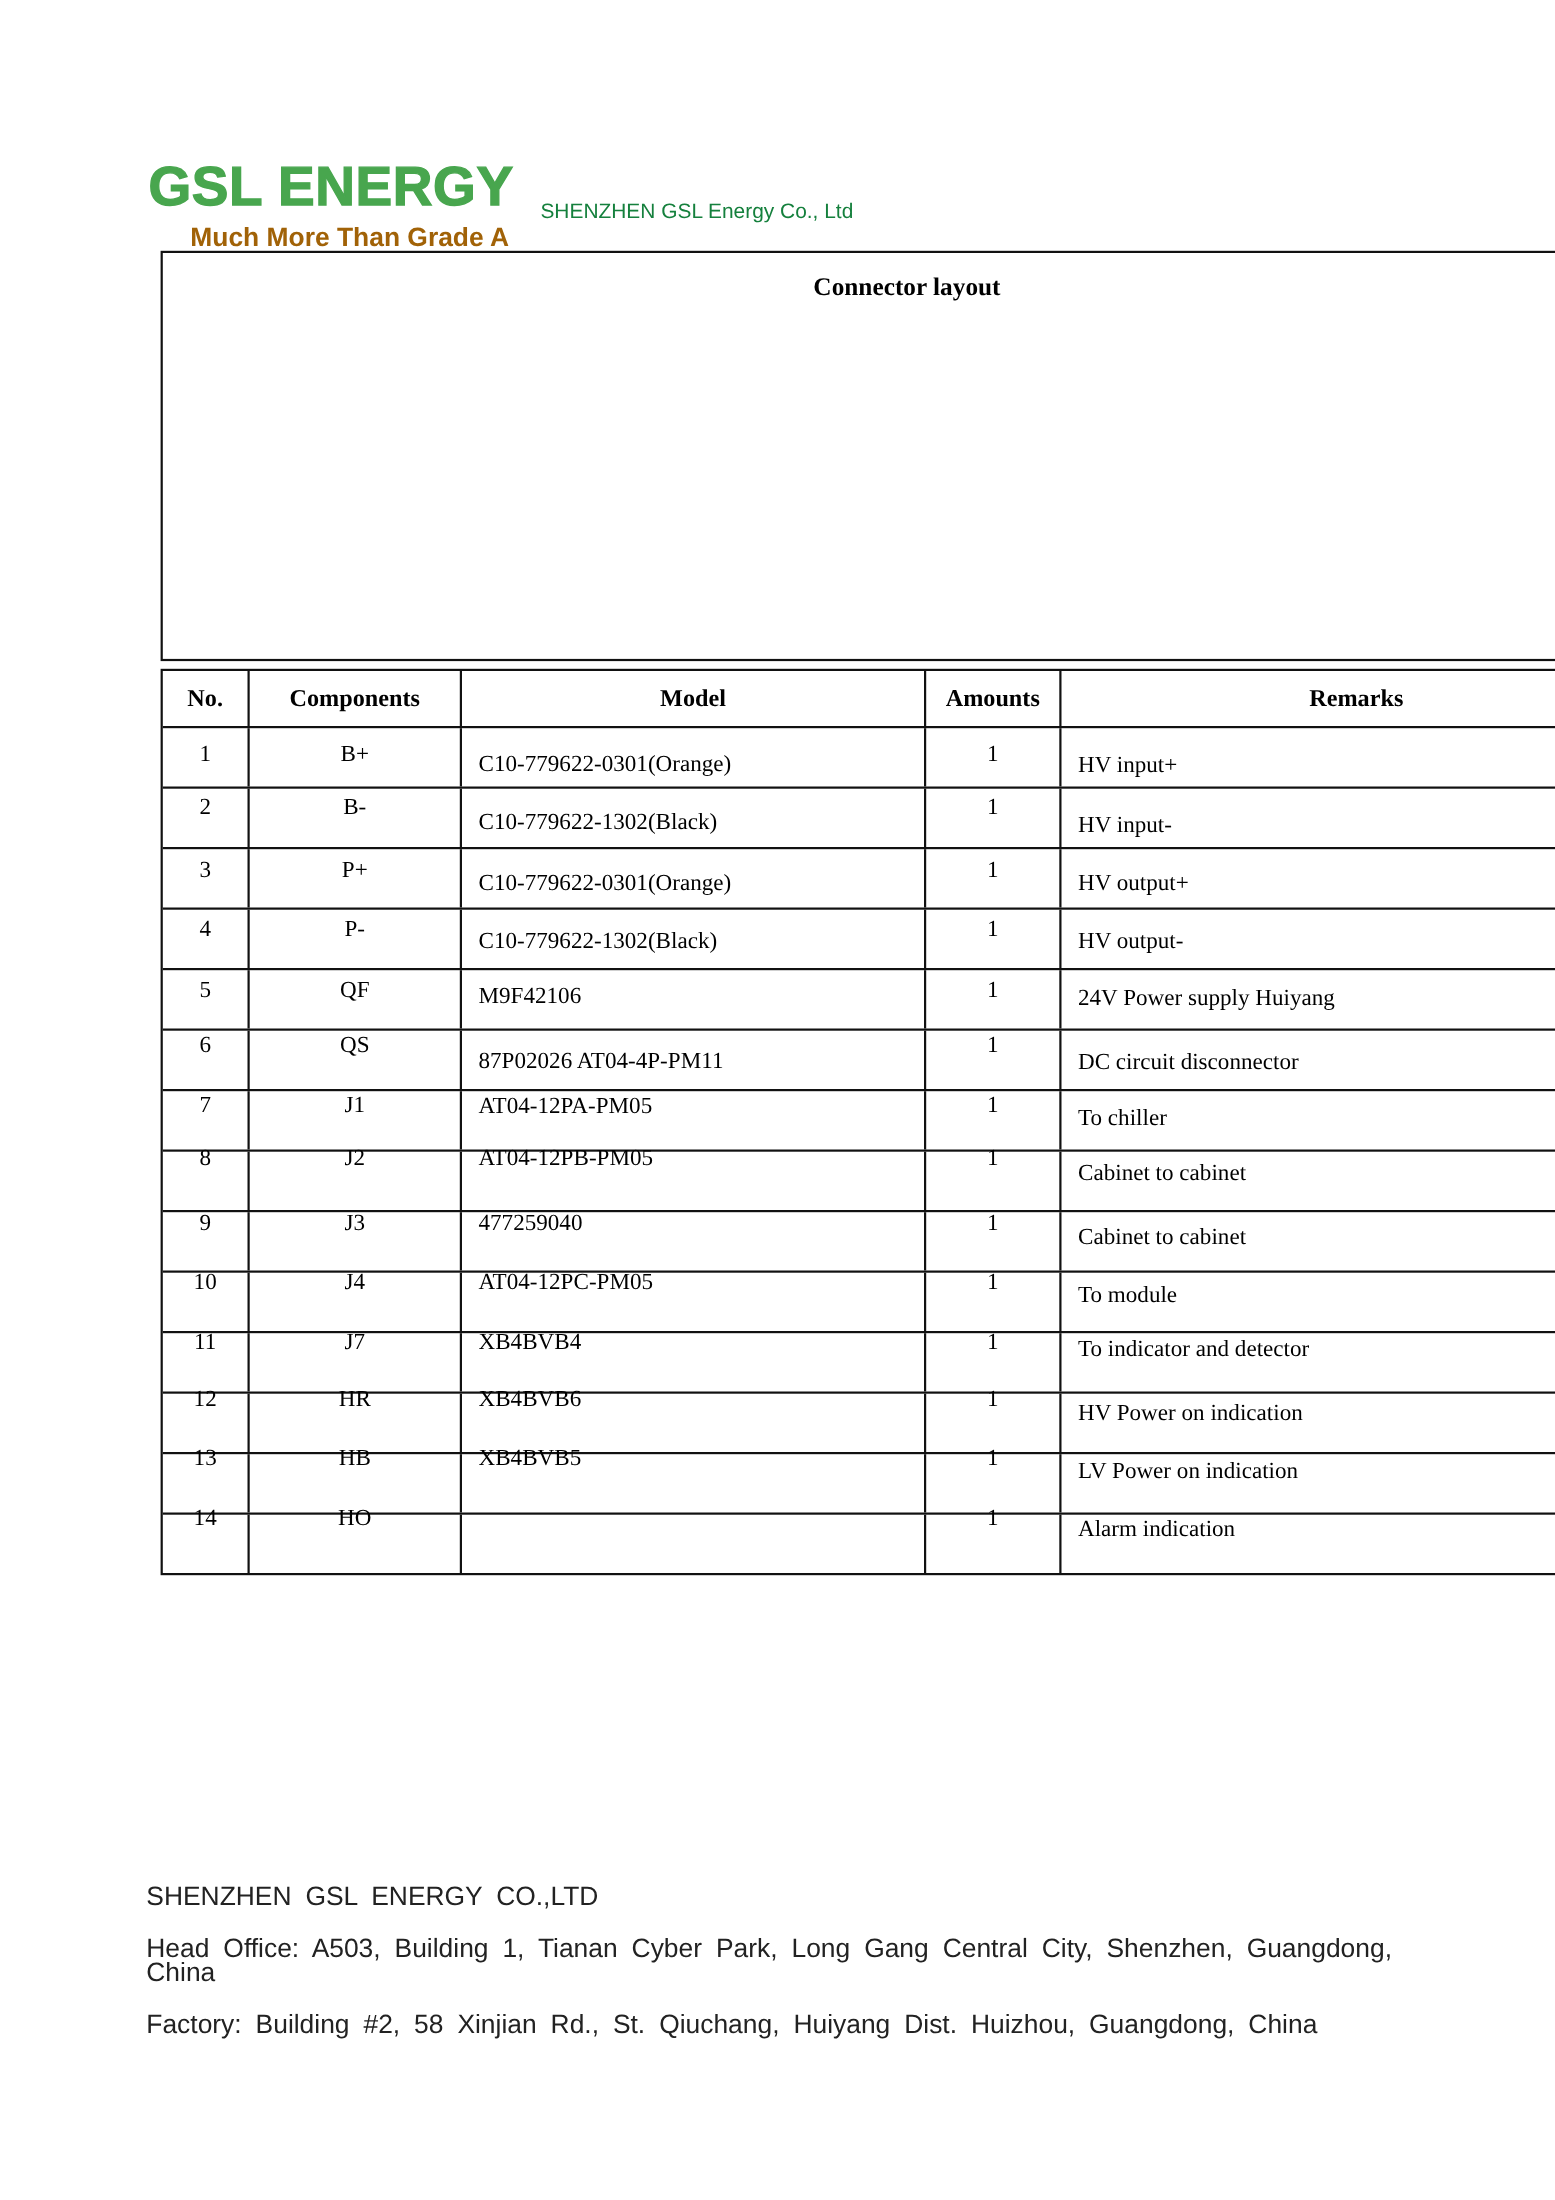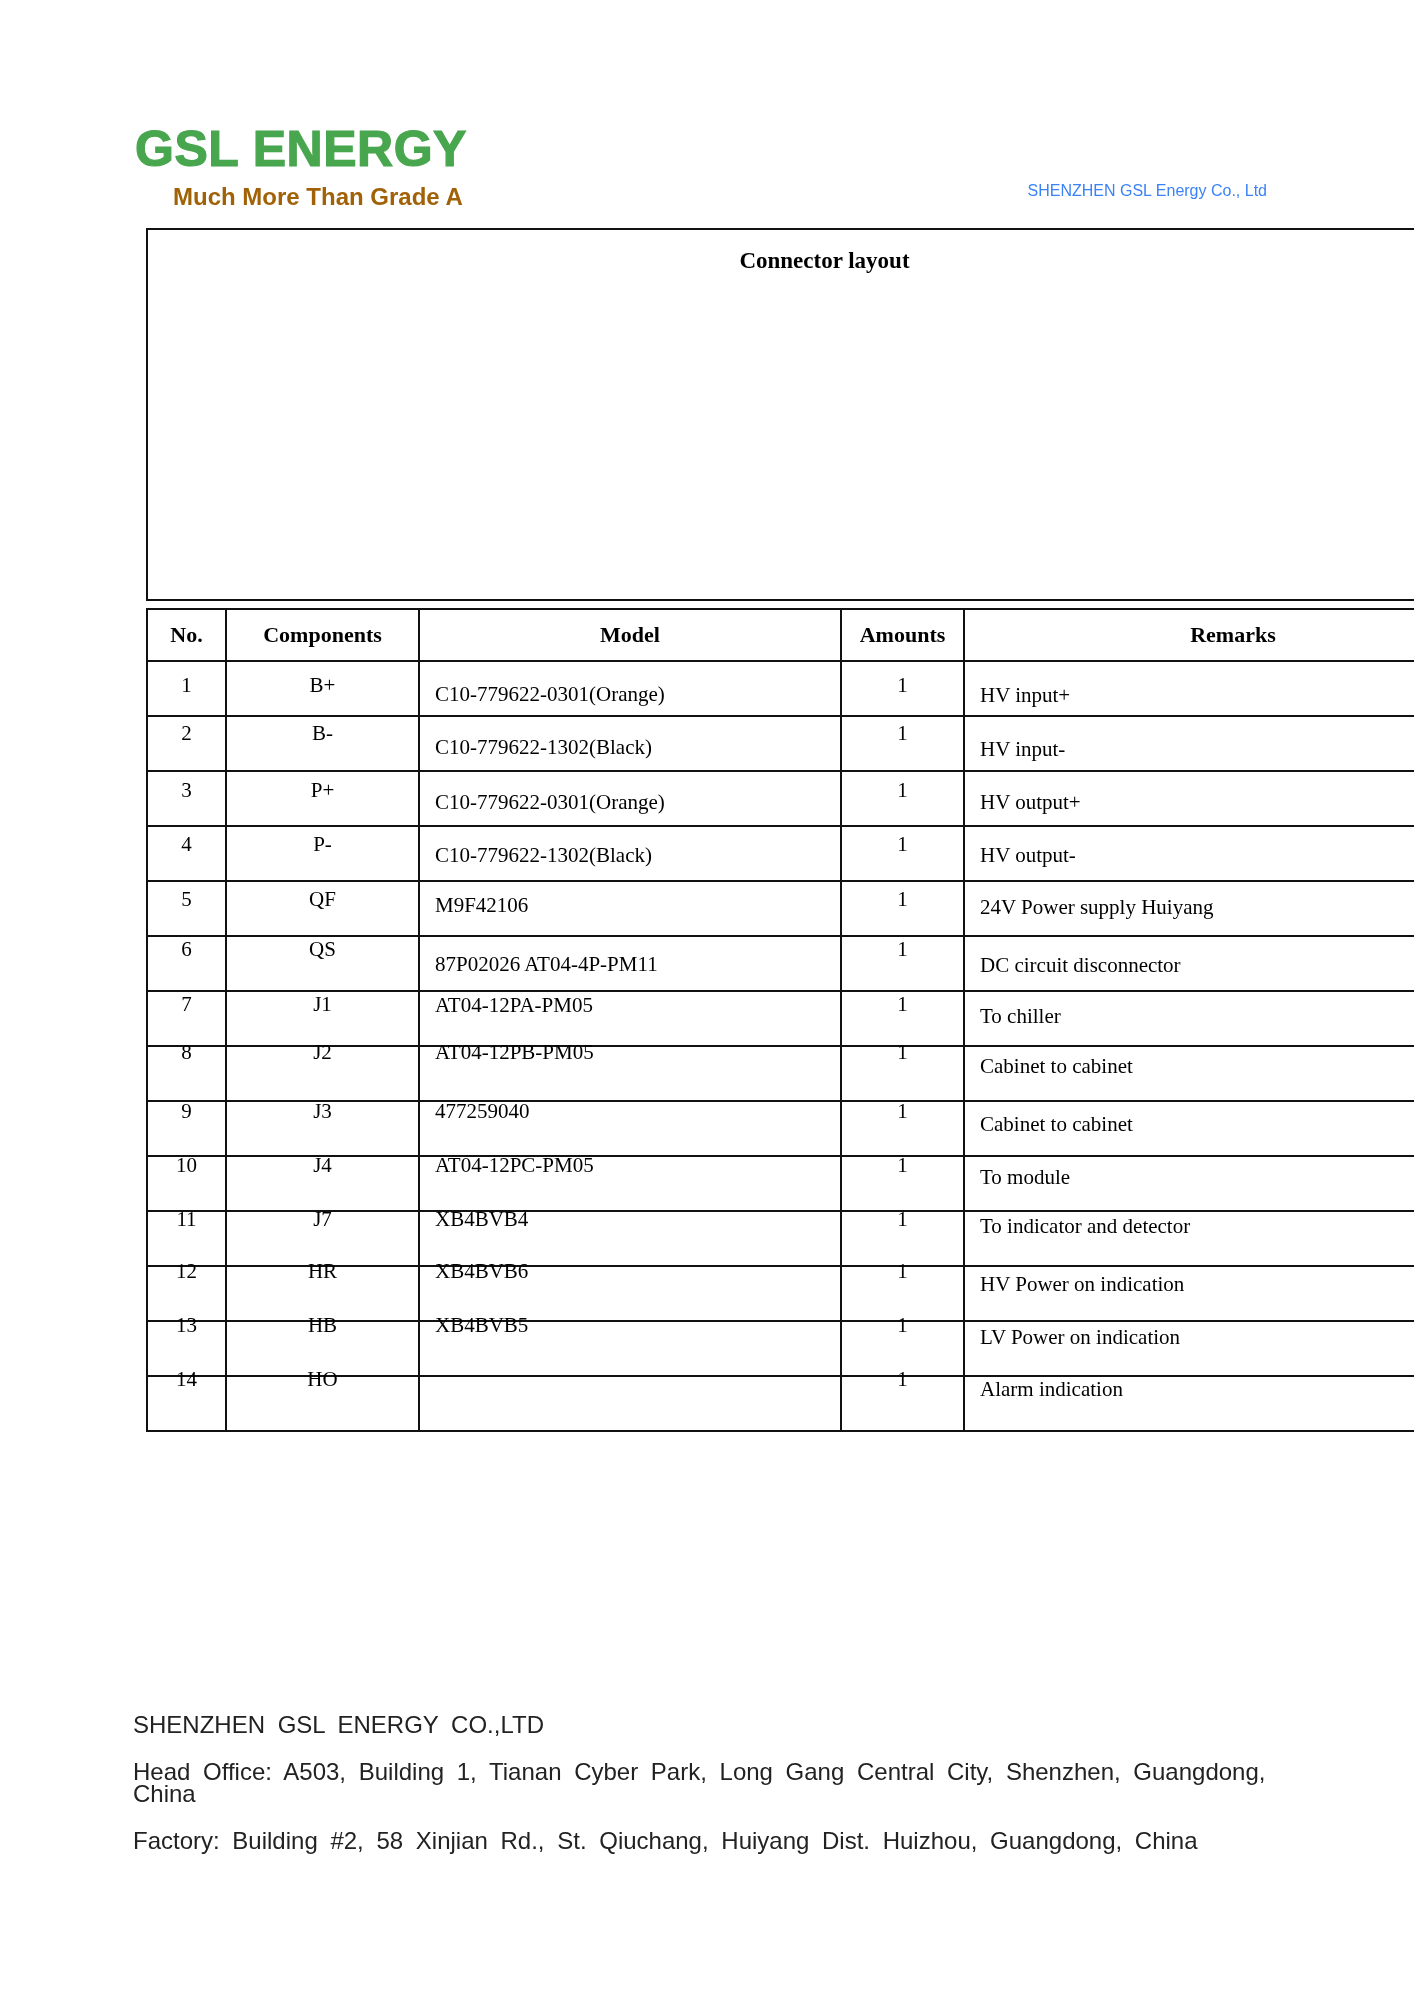--- a/index.html
+++ b/index.html
@@ -15,41 +15,42 @@
 
   
   .logo-block { position: absolute; left: 135px; top: 124px; }
   .logo-title {
     font-family: "Liberation Sans", sans-serif;
     font-size: 50px;
     font-weight: 900;
     letter-spacing: 0.5px;
     line-height: 1.0;
     color: #48a64e;
+    margin-top: 20px;
     -webkit-text-stroke: 1.2px #48a64e;
   }
   .logo-tagline {
     margin-left: 38px;
     margin-top: 9px;
     font-family: "Liberation Sans", sans-serif;
     font-size: 24px;
     font-weight: 700;
     color: #a16207;
   }
 
   
   .company-top {
     position: absolute;
     top: 182px;
     left: 0;
     width: 1267px;
-    text-align: right;
+    text-align: center;
     font-family: "Liberation Sans", sans-serif;
-    font-size: 16px;
-    color: #3b82f6;
+    font-size: 19px;
+    color: #15803d;
   }
 
   
   .layout-box {
     position: absolute;
     left: 146px;
     top: 228px;
     width: 1357px;
     height: 373px;
     border: 2px solid #111;

